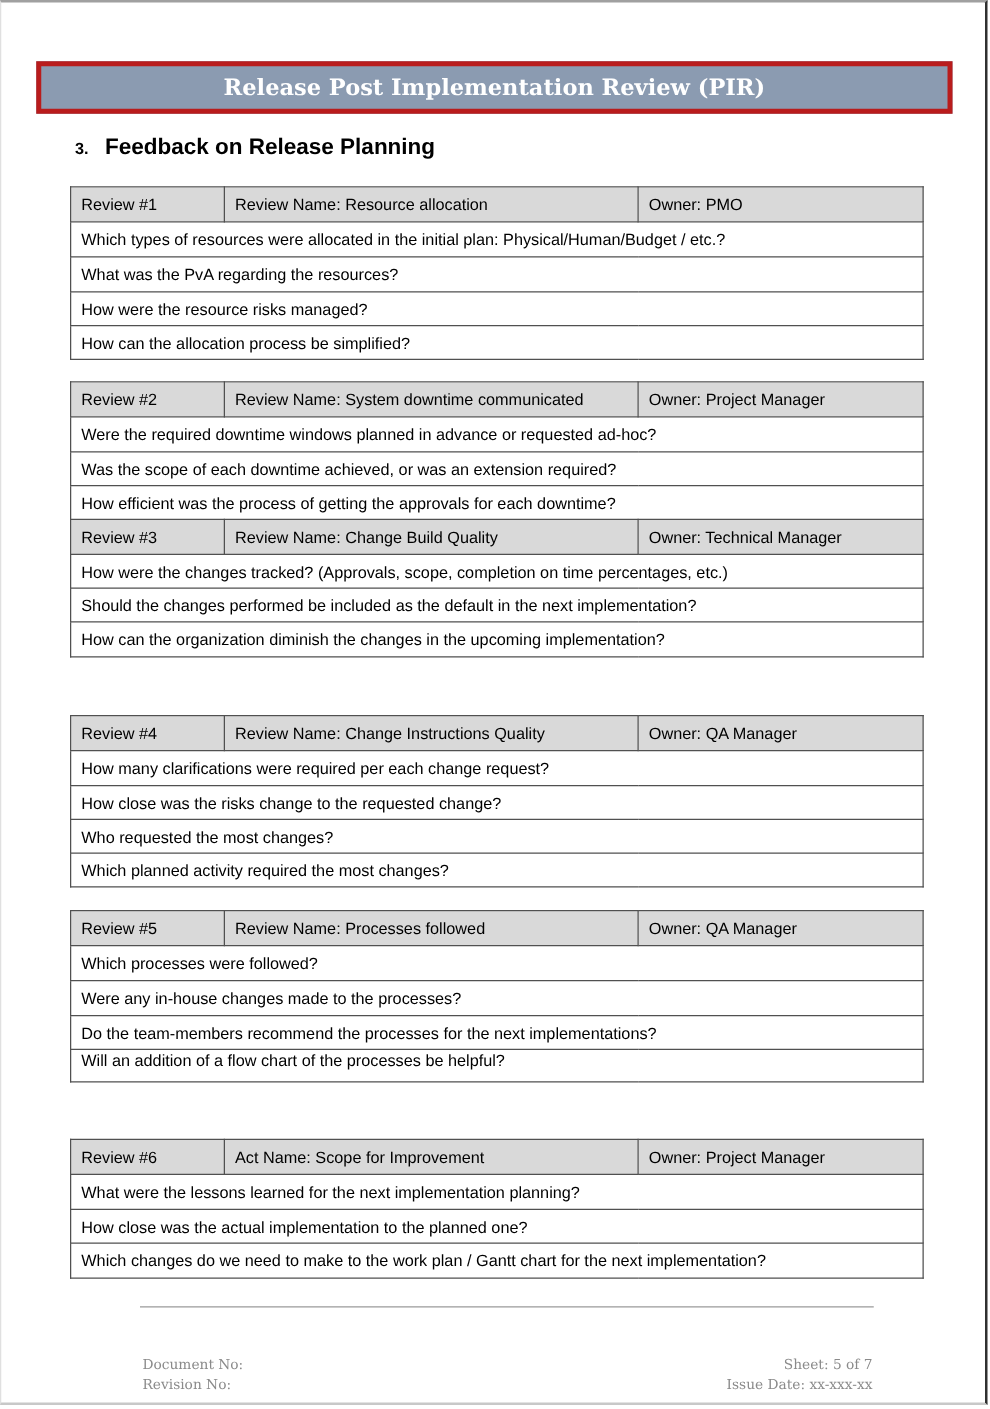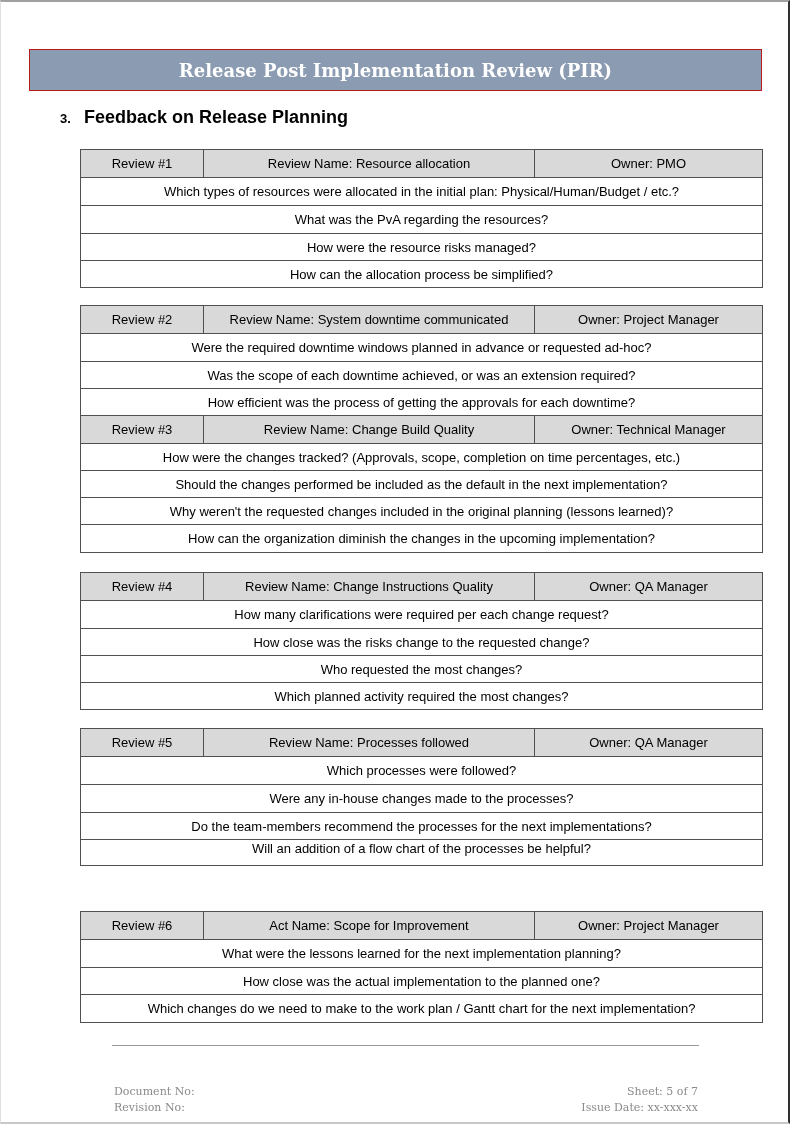--- a/index.html
+++ b/index.html
@@ -1,23 +1,23 @@
 <!DOCTYPE html>
 <html><head>
 <meta charset="utf-8">
 <style>
   html, body { margin:0; padding:0; background:#ffffff; }
   body { width:792px; height:1127px; position:relative; overflow:hidden; font-family:"Liberation Sans", sans-serif; }
   .page-frame { position:absolute; left:0; top:0; width:790px; height:1124px; border-top:2px solid #a0a0a0; border-right:2px solid #303030; border-bottom:2px solid #c8c8c8; border-left:1px solid #e0e0e0; box-sizing:border-box; }
-  .banner { position:absolute; left:29px; top:49px; width:733px; height:42px; background:#8b9bb1; border:1px solid #b91c1c; box-sizing:border-box; display:flex; align-items:center; justify-content:center; }
+  .banner { position:absolute; left:29px; top:49px; width:733px; height:42px; background:#8b9bb1; border:4px solid #b91c1c; box-sizing:border-box; display:flex; align-items:center; justify-content:center; }
   .banner-title { font-family:"DejaVu Serif", "Liberation Serif", serif; font-weight:bold; font-size:18px; color:#ffffff; letter-spacing:0px; }
   .section-heading { position:absolute; left:60px; top:107px; display:flex; align-items:baseline; }
   .section-num { font-size:13px; font-weight:bold; color:#000; width:24px; }
   .section-title { font-size:18px; font-weight:bold; color:#000; }
-  table.review { position:absolute; left:80px; width:682px; border-collapse:collapse; table-layout:fixed;text-align:center; }
+  table.review { position:absolute; left:56px; width:682px; border-collapse:collapse; table-layout:fixed; }
   table.review td { border:1px solid #505050; font-size:13px; color:#000; padding:0 8px; height:26px; box-sizing:border-box; white-space:nowrap; overflow:hidden; }
   table.review tr.hdr td { background:#d9d9d9; }
   .col1 { width:123px; } .col2 { width:331px; } .col3 { width:228px; }
   .footer-line { position:absolute; left:112px; top:1045px; width:587px; height:1px; background:#9a9a9a; }
   .footer { position:absolute; font-family:"DejaVu Serif", "Liberation Serif", serif; font-size:11px; color:#8a8a8a; line-height:16px;margin-top:37px; }
   .footer.left { left:114px; top:1047px; }
   .footer.right { right:94px; top:1047px; text-align:right; }
 </style>
 </head>
 <body>
@@ -84,23 +84,20 @@
   <tr class="hdr">
     <td style="height:28px">Review #3</td>
     <td style="height:28px">Review Name: Change Build Quality</td>
     <td style="height:28px">Owner: Technical Manager</td>
   </tr>
   <tr>
         <td colspan="3" style="height:27px">How were the changes tracked? (Approvals, scope, completion on time percentages, etc.)</td>
       </tr>
   <tr>
         <td colspan="3" style="height:27px">Should the changes performed be included as the default in the next implementation?</td>
-      </tr>
-  <tr>
-        <td colspan="3" style="height:27px">Why weren't the requested changes included in the original planning (lessons learned)?</td>
       </tr>
   <tr>
         <td colspan="3" style="height:28px">How can the organization diminish the changes in the upcoming implementation?</td>
       </tr>
 </tbody>
   </table>
 
 <table class="review" style="top:572px;">
   <colgroup>
       <col class="col1">

